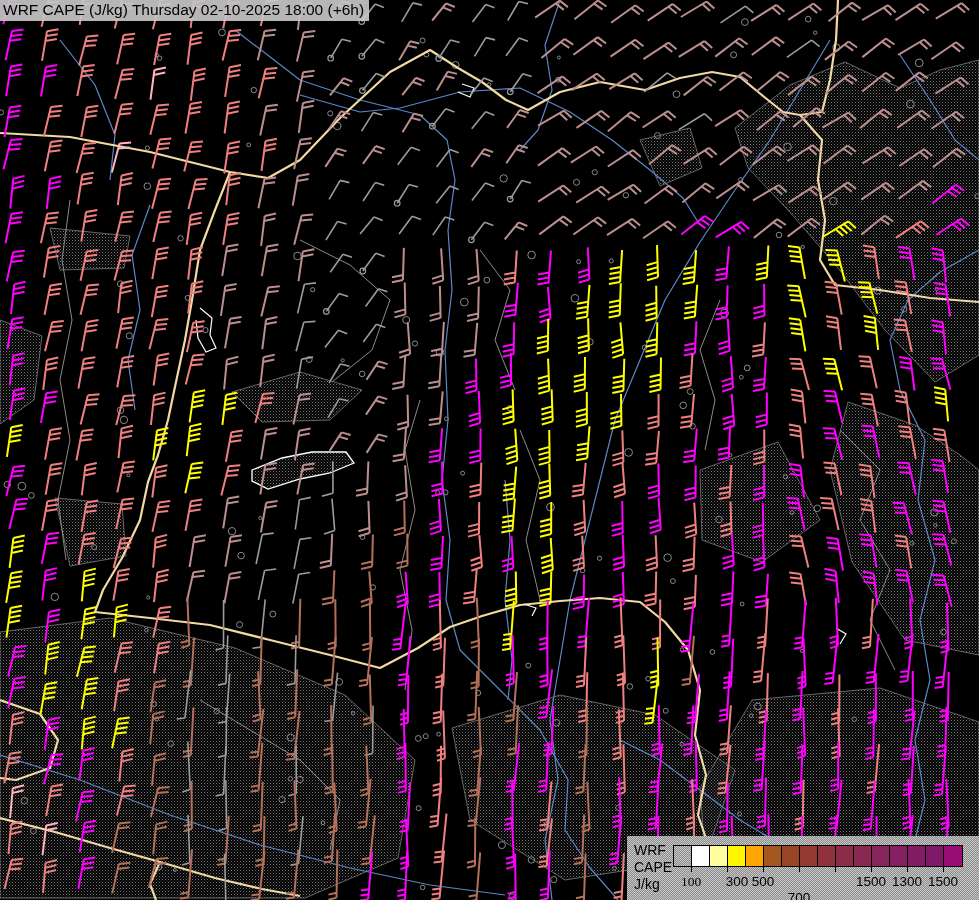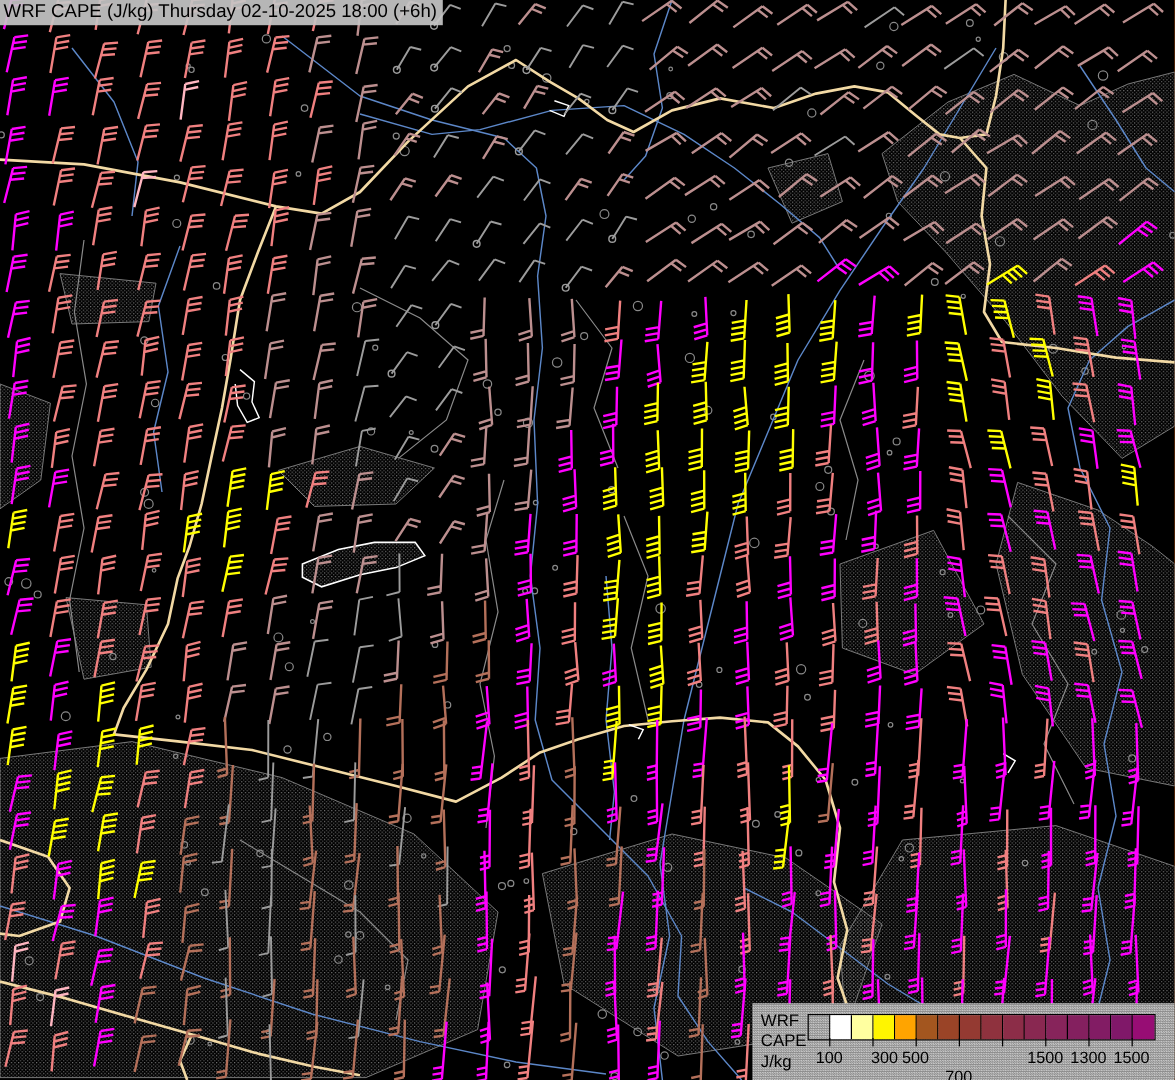--- a/index.html
+++ b/index.html
@@ -1,16 +1,16 @@
 <!DOCTYPE html>
 <html><head>
 <meta charset="utf-8">
 <style>
   html,body{margin:0;padding:0;background:#000;}
-  #app{position:relative;width:979px;height:900px;background:#f97316;overflow:hidden;
+  #app{position:relative;width:979px;height:900px;background:#e5e5e5;overflow:hidden;
        font-family:"Liberation Sans", sans-serif;}
   #map{position:absolute;left:0;top:0;}
   .titlebox{position:absolute;left:0;top:0;z-index:5;}
   .title-line{display:table;background:rgba(197,197,197,0.92);color:#000;
       font-size:15.5px;line-height:20px;padding:0 5px 1px 3px;white-space:nowrap;}
   .title-line.secondary{color:#4e4e4e;}
   .legend{position:absolute;z-index:6;
       background-image:conic-gradient(#c9c9c9 25%, #8a8a8a 0 50%, #c9c9c9 0 75%, #8a8a8a 0);
       background-size:2px 2px;}
   .legend-title{position:absolute;left:7px;top:6px;color:#000;font-size:14px;line-height:17px;}
@@ -950,21 +950,21 @@
         <div class="legend-cell" style="width: 18px; background: rgb(143, 50, 62);"></div>
         <div class="legend-cell" style="width: 18px; background: rgb(140, 45, 72);"></div>
         <div class="legend-cell" style="width: 18px; background: rgb(137, 40, 81);"></div>
         <div class="legend-cell" style="width: 18px; background: rgb(135, 36, 91);"></div>
         <div class="legend-cell" style="width: 18px; background: rgb(132, 32, 95);"></div>
         <div class="legend-cell" style="width: 18px; background: rgb(130, 28, 100);"></div>
         <div class="legend-cell" style="width: 18px; background: rgb(128, 24, 105);"></div>
         <div class="legend-cell" style="width: 18px; background: rgb(151, 13, 116);"></div>
       </div>
   <div class="legend-tick" style="left: 64px; top: 29px; height: 7px;"></div>
-      <span class="legend-label" style="left: 64px; top: 38px;">100</span>
+      <span class="legend-label" style="left: 64px; top: 38px; font-family: Liberation Serif, serif;">100</span>
       <div class="legend-tick" style="left: 100px; top: 29px; height: 7px;"></div>
       <span class="legend-label" style="left: 110px; top: 38px;">300</span>
       <div class="legend-tick" style="left: 136px; top: 29px; height: 7px;"></div>
       <span class="legend-label" style="left: 136px; top: 38px;">500</span>
       <div class="legend-tick" style="left: 172px; top: 29px; height: 7px;"></div>
       <span class="legend-label" style="left: 172px; top: 54px;">700</span>
       <div class="legend-tick" style="left: 208px; top: 29px; height: 7px;"></div>
       <span class="legend-label" style="left: 208px; top: 38px; margin-top: 29px;">900</span>
       <div class="legend-tick" style="left: 244px; top: 29px; height: 7px;"></div>
       <span class="legend-label" style="left: 244px; top: 38px;">1500</span>

